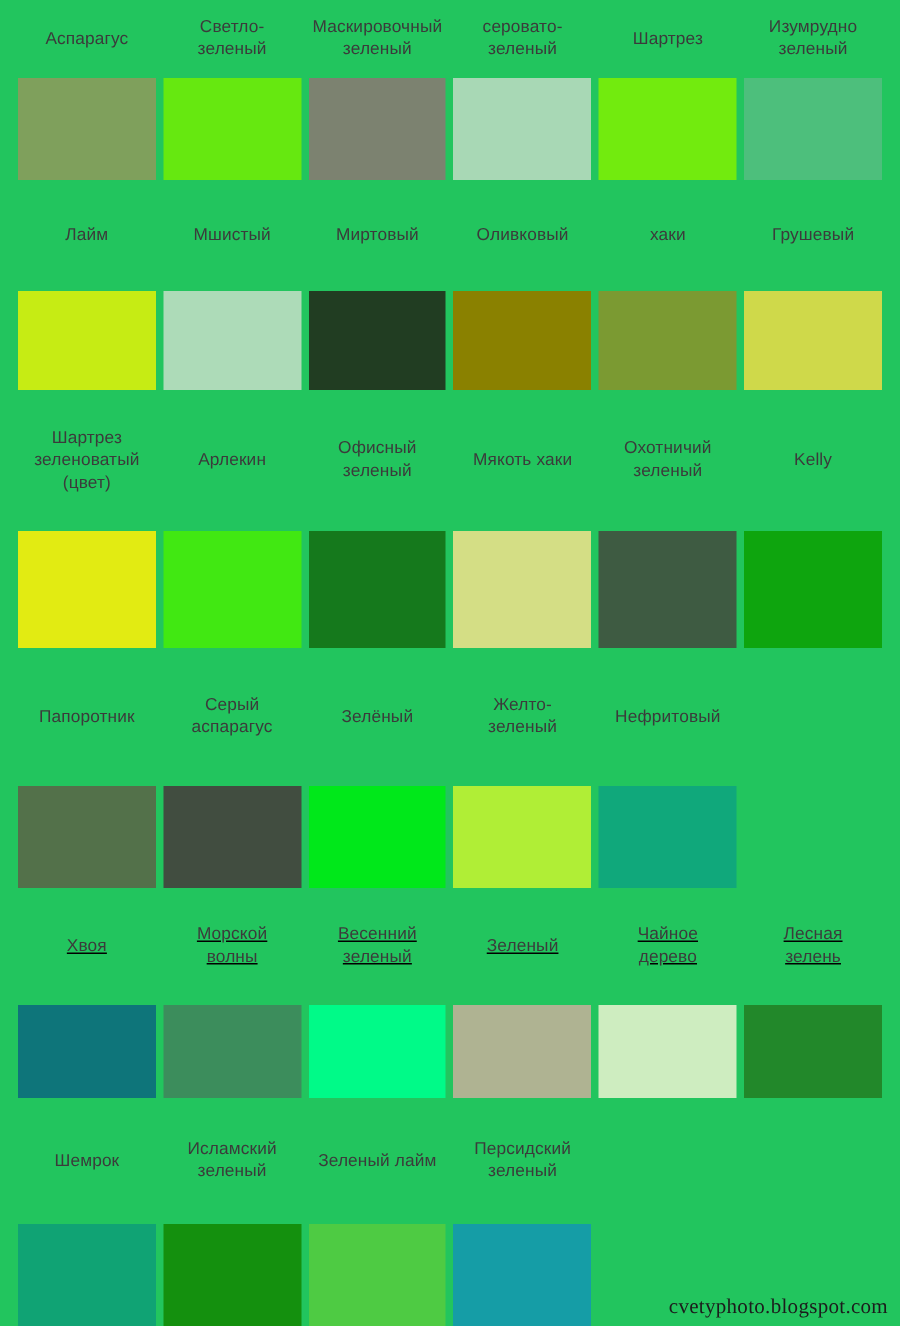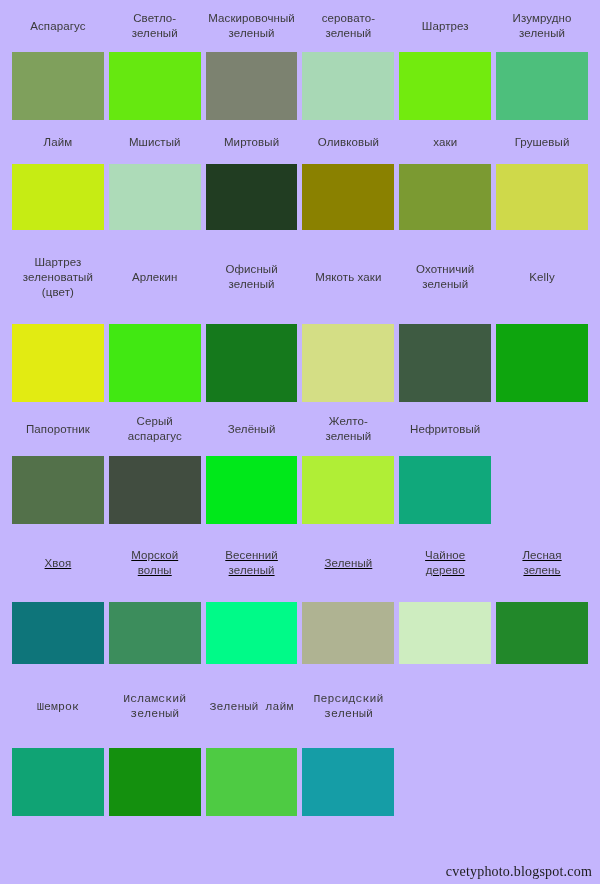--- a/index.html
+++ b/index.html
@@ -11,21 +11,21 @@
     width: 600px;
     height: 884px;
     font-family: "Liberation Sans", sans-serif;
     overflow: hidden;
     position: relative;
   }
   #palette {
     width: 600px;
     height: 884px;
     position: relative;
-    background: #c4b5fd;
+    background: #22c55e;
   }
   .palette-row {
     width: 600px;
     position: relative;
   }
   .label-row {
     display: flex;
     width: 600px;
     box-sizing: border-box;
     padding: 0 12px;
@@ -53,29 +53,29 @@
     margin-right: 5px;
     box-sizing: border-box;
   }
   .cell-swatch:last-child { margin-right: 0; }
   .cell-swatch.empty {
     background: transparent !important;
   }
   
   .r1 .label-row { height: 52px; }
   .r1 .swatch-row { height: 68px; }
-  .r2 .label-row { height: 44px; }
+  .r2 .label-row { height: 74px; }
   .r2 .swatch-row { height: 66px; }
   .r3 .label-row { height: 94px; }
   .r3 .swatch-row { height: 78px; }
-  .r4 .label-row { height: 54px; }
+  .r4 .label-row { height: 92px; }
   .r4 .swatch-row { height: 68px; }
   .r5 .label-row { height: 78px; text-decoration: underline; }
   .r5 .swatch-row { height: 62px; }
-  .r6 .label-row { height: 84px; font-family: Liberation Mono, monospace; }
+  .r6 .label-row { height: 84px; }
   .r6 .swatch-row { height: 68px; }
   .watermark {
     position: absolute;
     right: 8px;
     bottom: 4px;
     font-size: 14px;
     color: #1c1c1c;
     font-family: Liberation Serif, serif;
     letter-spacing: 0.2px;
   }

